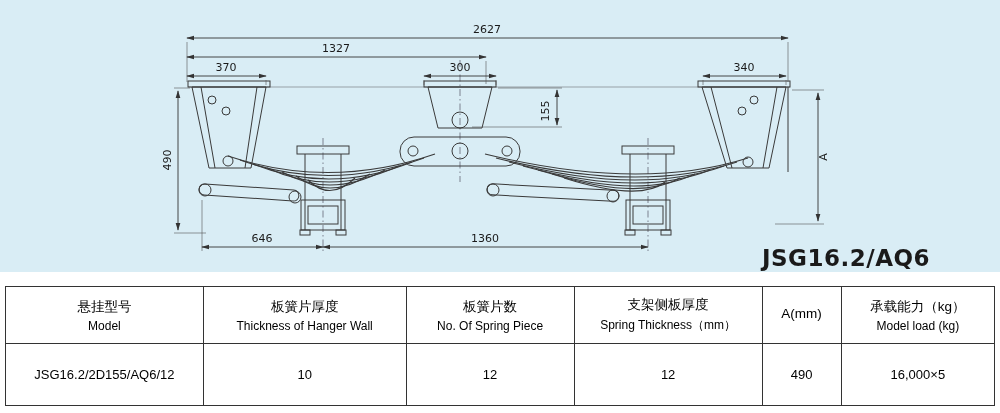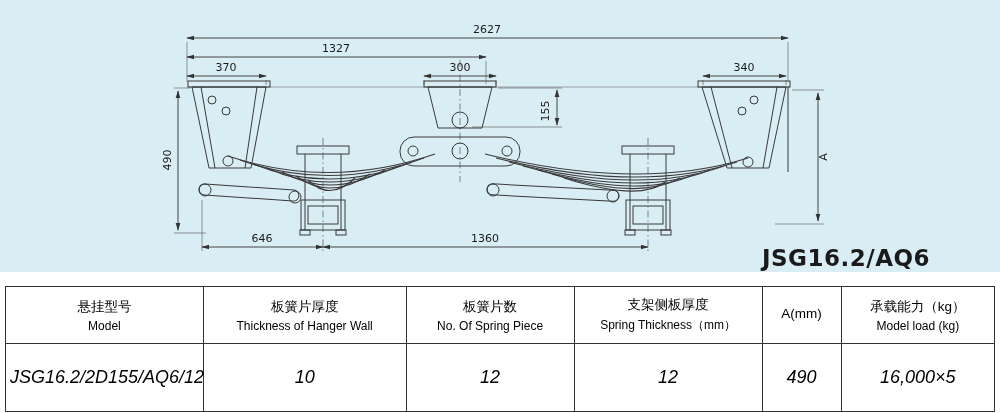--- a/index.html
+++ b/index.html
@@ -8,21 +8,21 @@
   .drawing-panel svg{display:block;}
   svg text{font-family:"DejaVu Sans",sans-serif;font-size:11px;fill:#1a1a1a;}
   svg text.code{font-size:23px;font-weight:bold;letter-spacing:0.5px;}
   .tech{stroke:#3a3a3a;fill:none;stroke-width:1;}
   .dim{stroke:#333;fill:none;stroke-width:0.9;}
   .ext{stroke:#555;fill:none;stroke-width:0.6;}
   .cl{stroke:#556;fill:none;stroke-width:0.7;stroke-dasharray:7 3 1.5 3;}
   .spec-table{border-collapse:collapse;width:990px;margin:14px 5px 0 5px;table-layout:fixed;background:#fff;}
   .spec-table th,.spec-table td{border:1px solid #333;text-align:center;vertical-align:middle;color:#000;}
   .spec-table th{font-weight:normal;padding:9px 4px;}
-  .spec-table td{padding:23px 4px;font-size:18px;font-style:italic;}
+  .spec-table td{padding:23px 4px;font-size:13px;}
   .zh{font-size:13.5px;margin-bottom:3px;}
   .en{font-size:12px;}
 </style>
 </head>
 <body>
 
 <div class="drawing-panel">
   <svg width="1000" height="287" viewBox="0 0 1000 287">
     <defs>
       <marker id="arw" viewBox="0 0 10 6" refX="9" refY="3" markerWidth="9" markerHeight="6" orient="auto-start-reverse">

